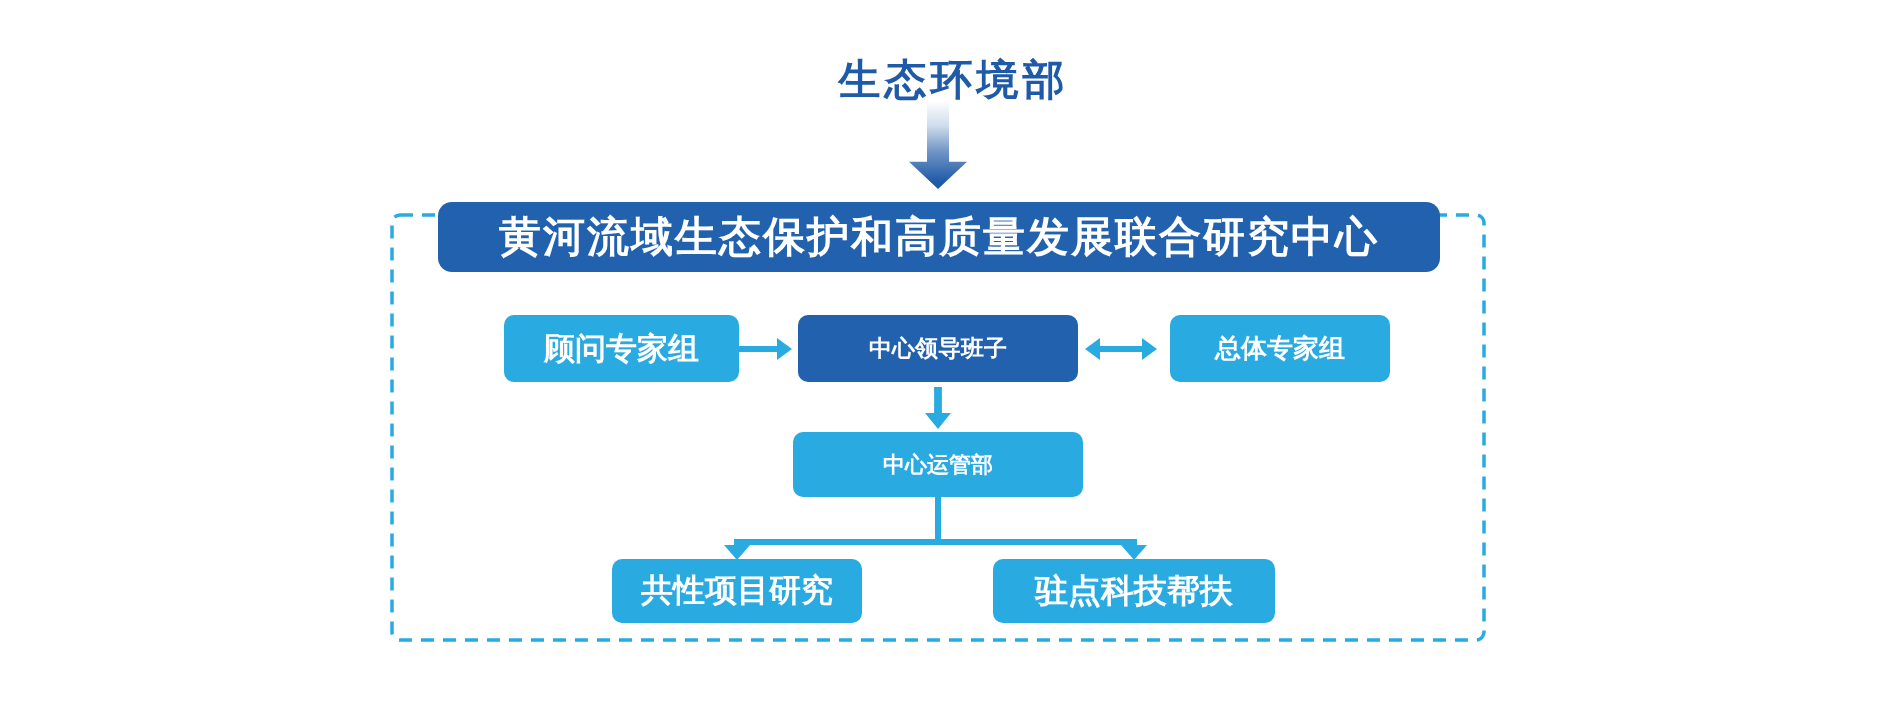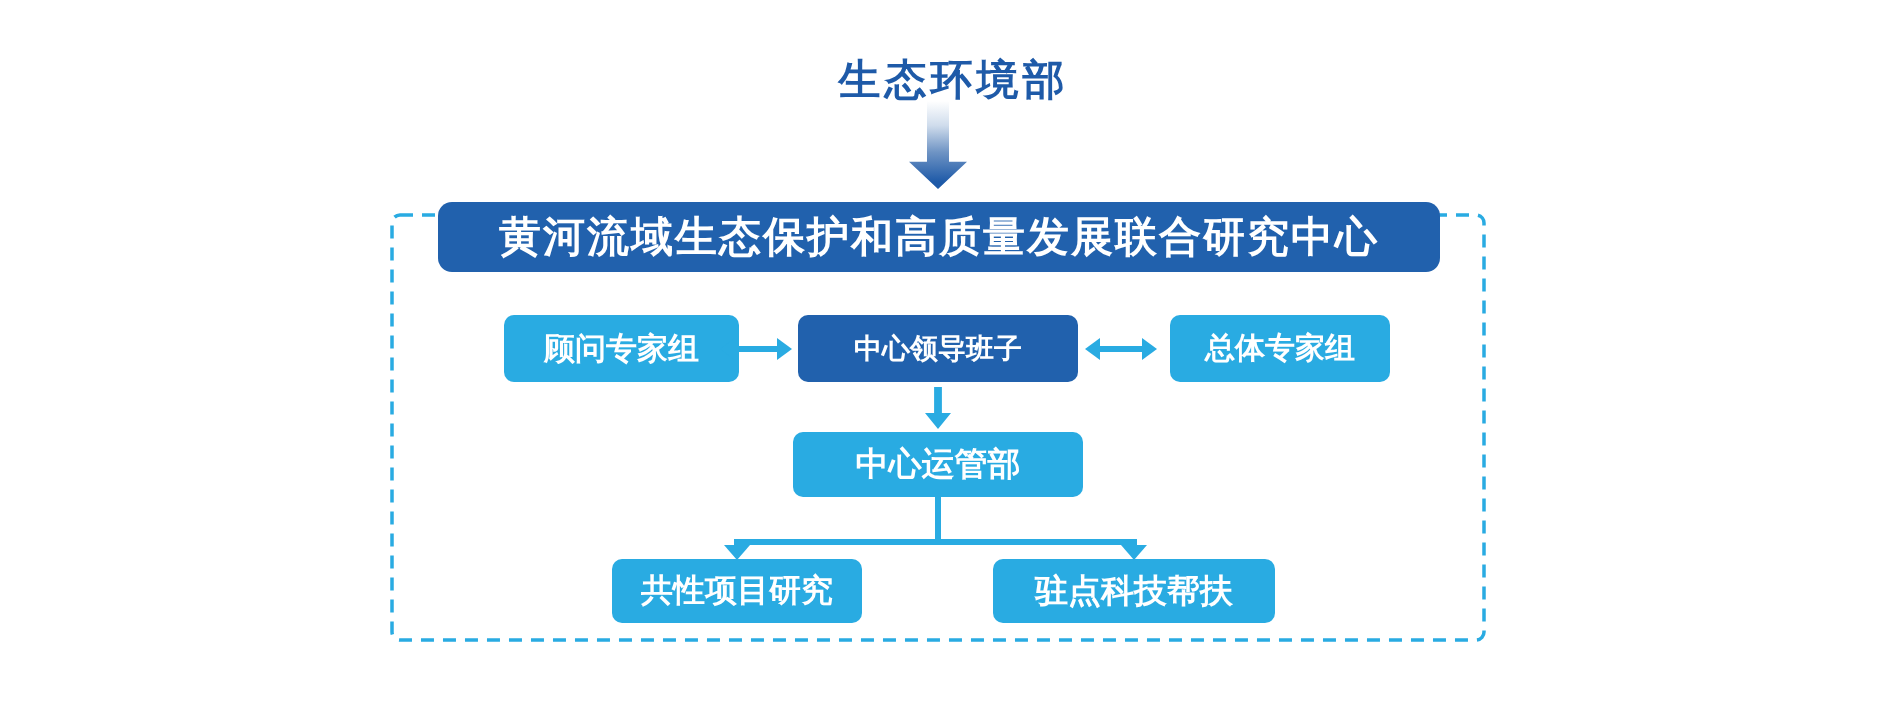--- a/index.html
+++ b/index.html
@@ -43,23 +43,23 @@
   }
   .node.dark  { background: #2161ad; }
   .node.light { background: #29abe2; }
 
   .node-center {
     left: 438px; top: 202px; width: 1002px; height: 70px;
     border-radius: 14px;
     font-size: 42px; font-weight: 700; letter-spacing: 2px;
   }
   .node-advisor  { left: 504px;  top: 315px; width: 235px; height: 67px; border-radius: 10px; font-size: 31px; font-weight: 600; }
-  .node-leader   { left: 798px;  top: 315px; width: 280px; height: 67px; border-radius: 10px; font-size: 28px; font-weight: 700; }
-  .node-overall  { left: 1170px; top: 315px; width: 220px; height: 67px; border-radius: 10px; font-size: 30px; font-weight: 600; }
-  .node-ops      { left: 793px;  top: 432px; width: 290px; height: 65px; border-radius: 10px; font-size: 33px; font-weight: 600; }
+  .node-leader   { left: 798px;  top: 315px; width: 280px; height: 67px; border-radius: 10px; font-size: 23px; font-weight: 700; }
+  .node-overall  { left: 1170px; top: 315px; width: 220px; height: 67px; border-radius: 10px; font-size: 26px; font-weight: 600; }
+  .node-ops      { left: 793px;  top: 432px; width: 290px; height: 65px; border-radius: 10px; font-size: 22px; font-weight: 600; }
   .node-research { left: 612px;  top: 559px; width: 250px; height: 64px; border-radius: 10px; font-size: 32px; font-weight: 600; }
   .node-assist   { left: 993px;  top: 559px; width: 282px; height: 64px; border-radius: 10px; font-size: 33px; font-weight: 600; }
 
   .dbl-arrow-1 { left: 720px;  top: 334px; }
   .dbl-arrow-2 { left: 1085px; top: 334px; }
 
   .small-down-arrow {
     left: 925px; top: 387px; width: 26px; height: 42px;
     background: #29abe2;
     clip-path: polygon(35% 0, 65% 0, 65% 62%, 100% 62%, 50% 100%, 0% 62%, 35% 62%);

